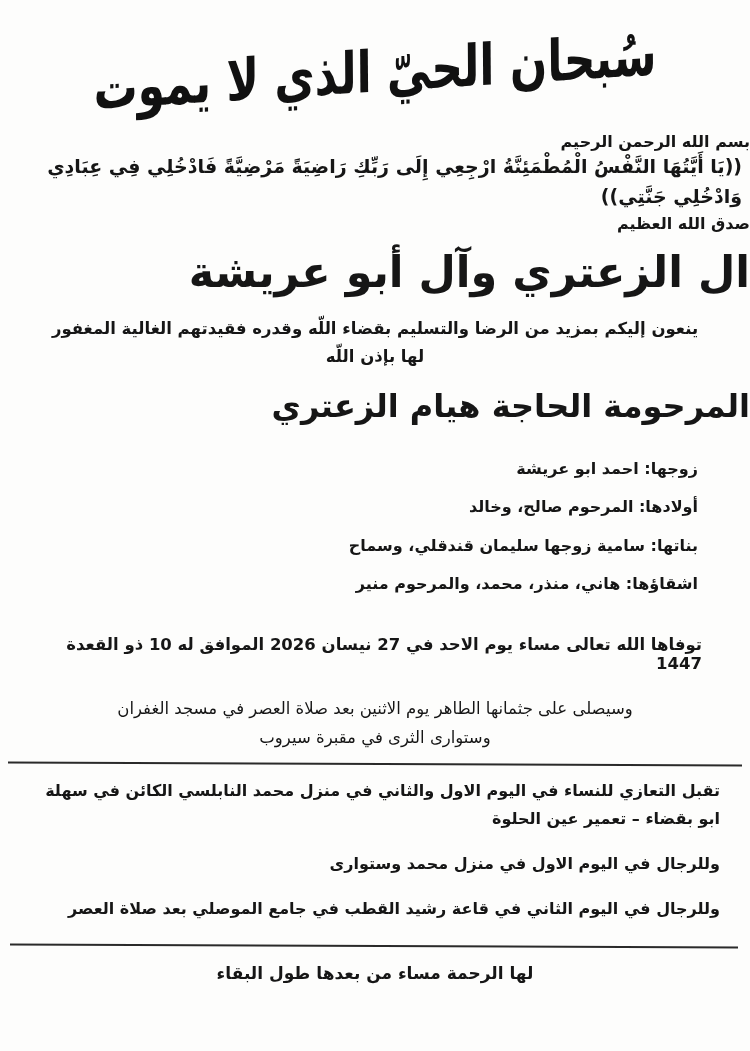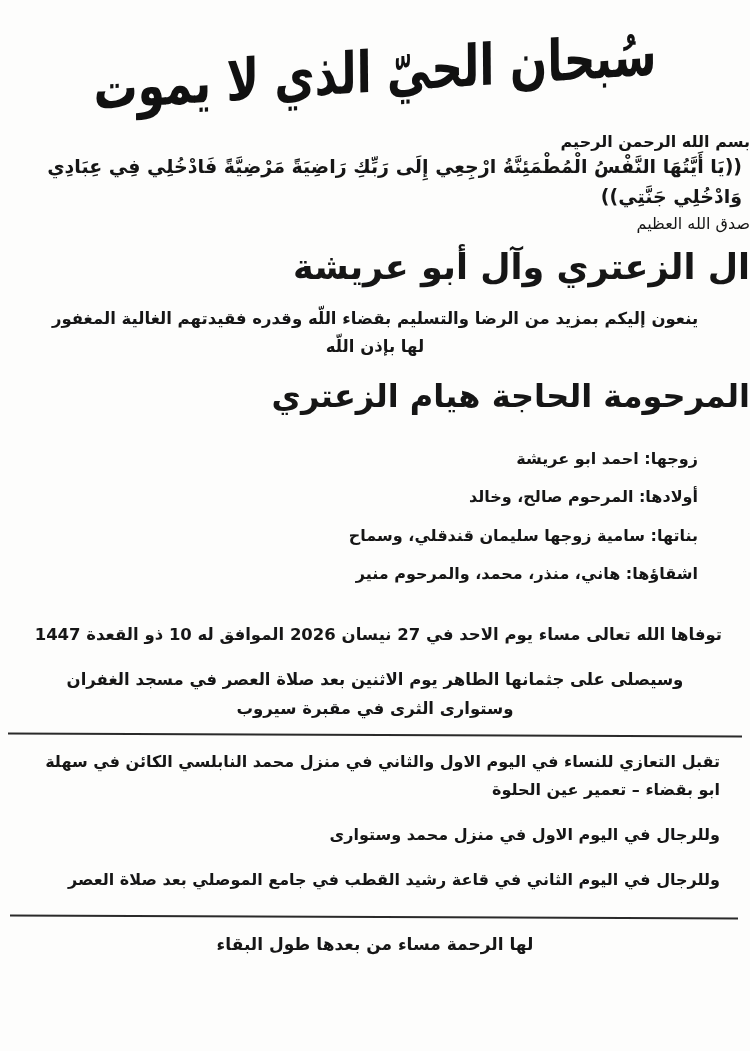--- a/index.html
+++ b/index.html
@@ -42,27 +42,27 @@
     font-weight: bold;
   }
   .verse {
     font-size: 19px;
     font-weight: bold;
     line-height: 1.6;
     margin: 0 8px;
   }
   .attribution {
     font-size: 16px;
-    font-weight: normal;
+    font-weight: bold;
     margin-top: 2px;
   }
 
   .families-title {
     margin-top: 14px;
-    font-size: 35px;
+    font-size: 43px;
     font-weight: bold;
     letter-spacing: 0px;
   }
 
   .naaey-text {
     margin: 18px auto 0;
     max-width: 672px;
     font-size: 16.5px;
     font-weight: bold;
     line-height: 1.7;
@@ -80,30 +80,30 @@
     font-size: 16px;
     font-weight: bold;
     text-align: right;
   }
   .family-list .family-row {
     margin-bottom: 16px;
     line-height: 1.4;
   }
 
   .death-date {
-    margin: 40px 28px 0;
+    margin: 40px 48px 0;
     font-size: 16.5px;
     font-weight: bold;
     text-align: right;
   }
 
   .funeral-block {
     margin-top: 22px;
     font-size: 16.5px;
-    font-weight: bold;
+    font-weight: normal;
     line-height: 1.75;
     text-align: center;
   }
 
   .divider {
     height: 2px;
     background: #2a2a2a;
     margin: 10px 8px 0;
     transform: rotate(0.25deg);
   }

